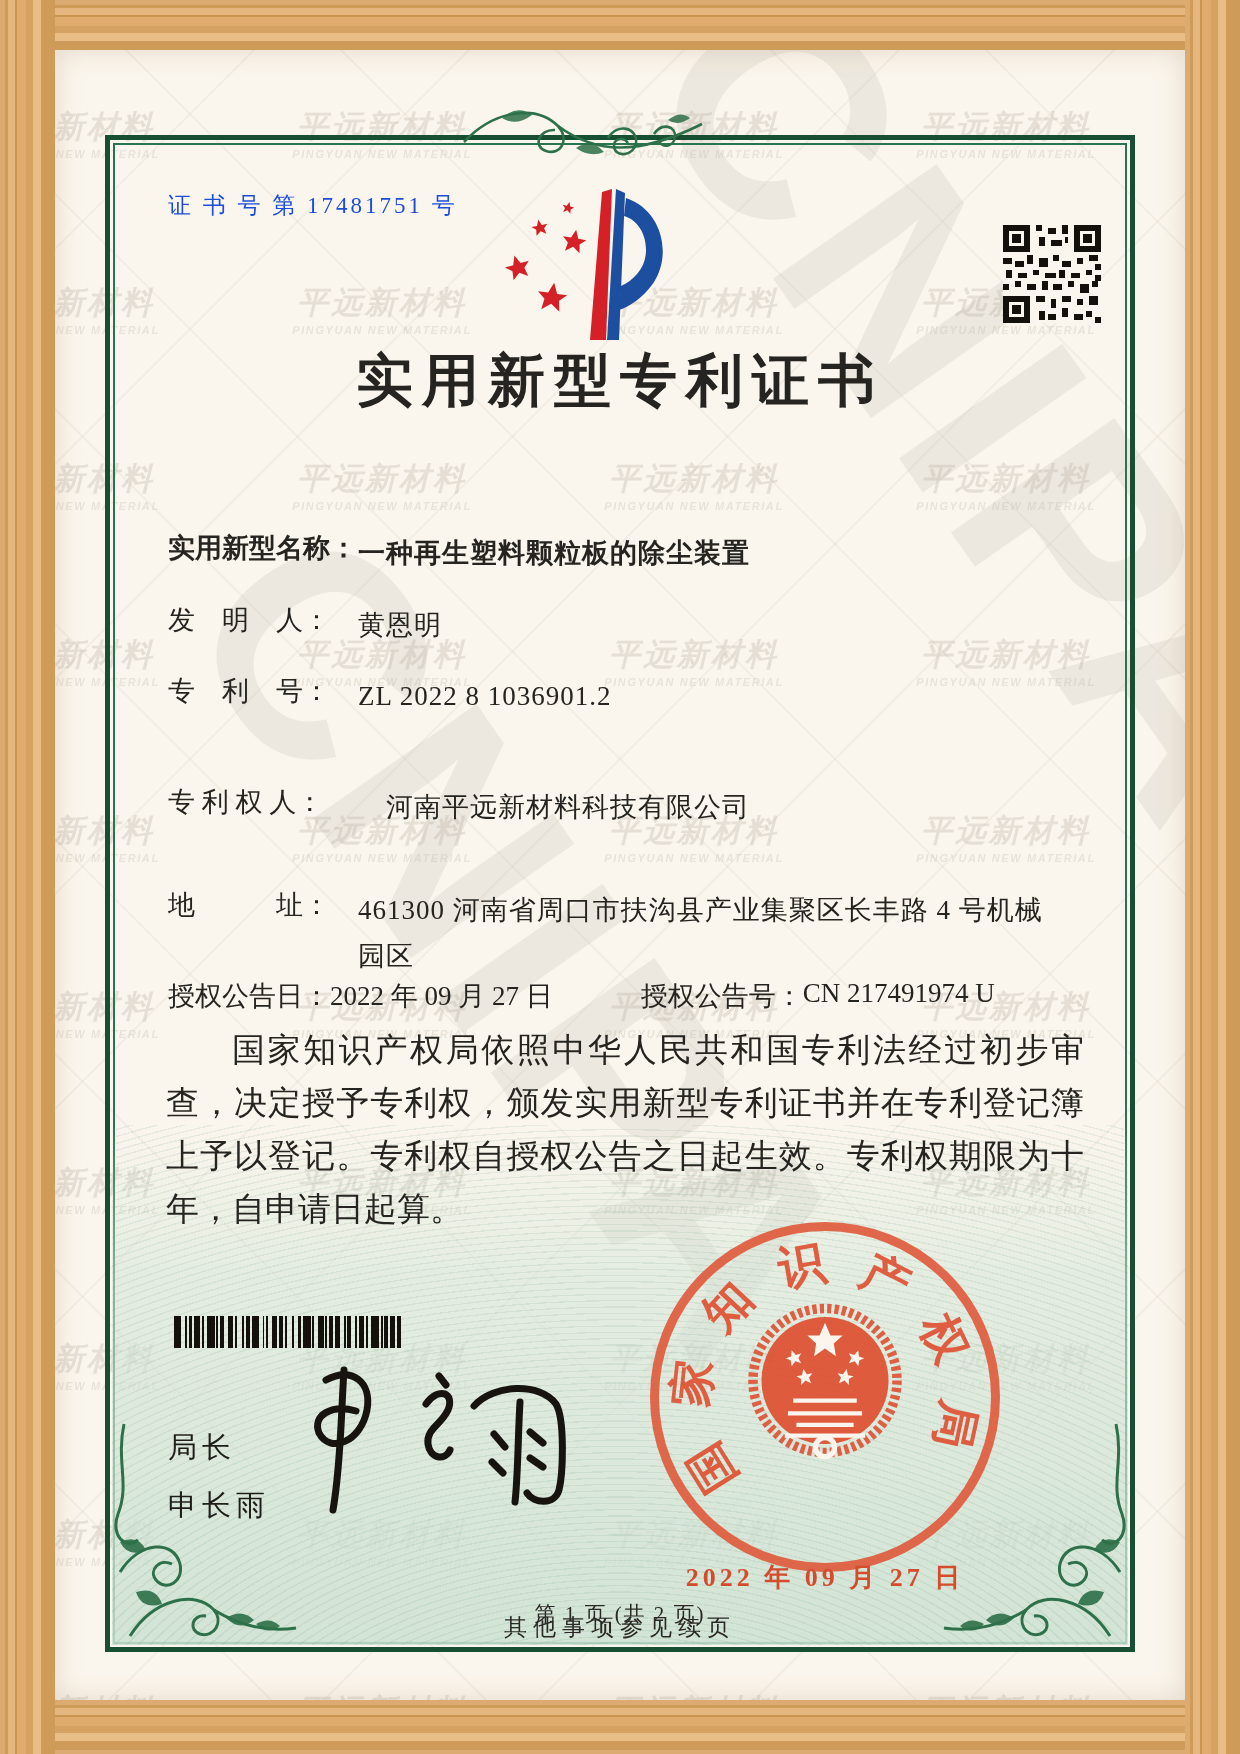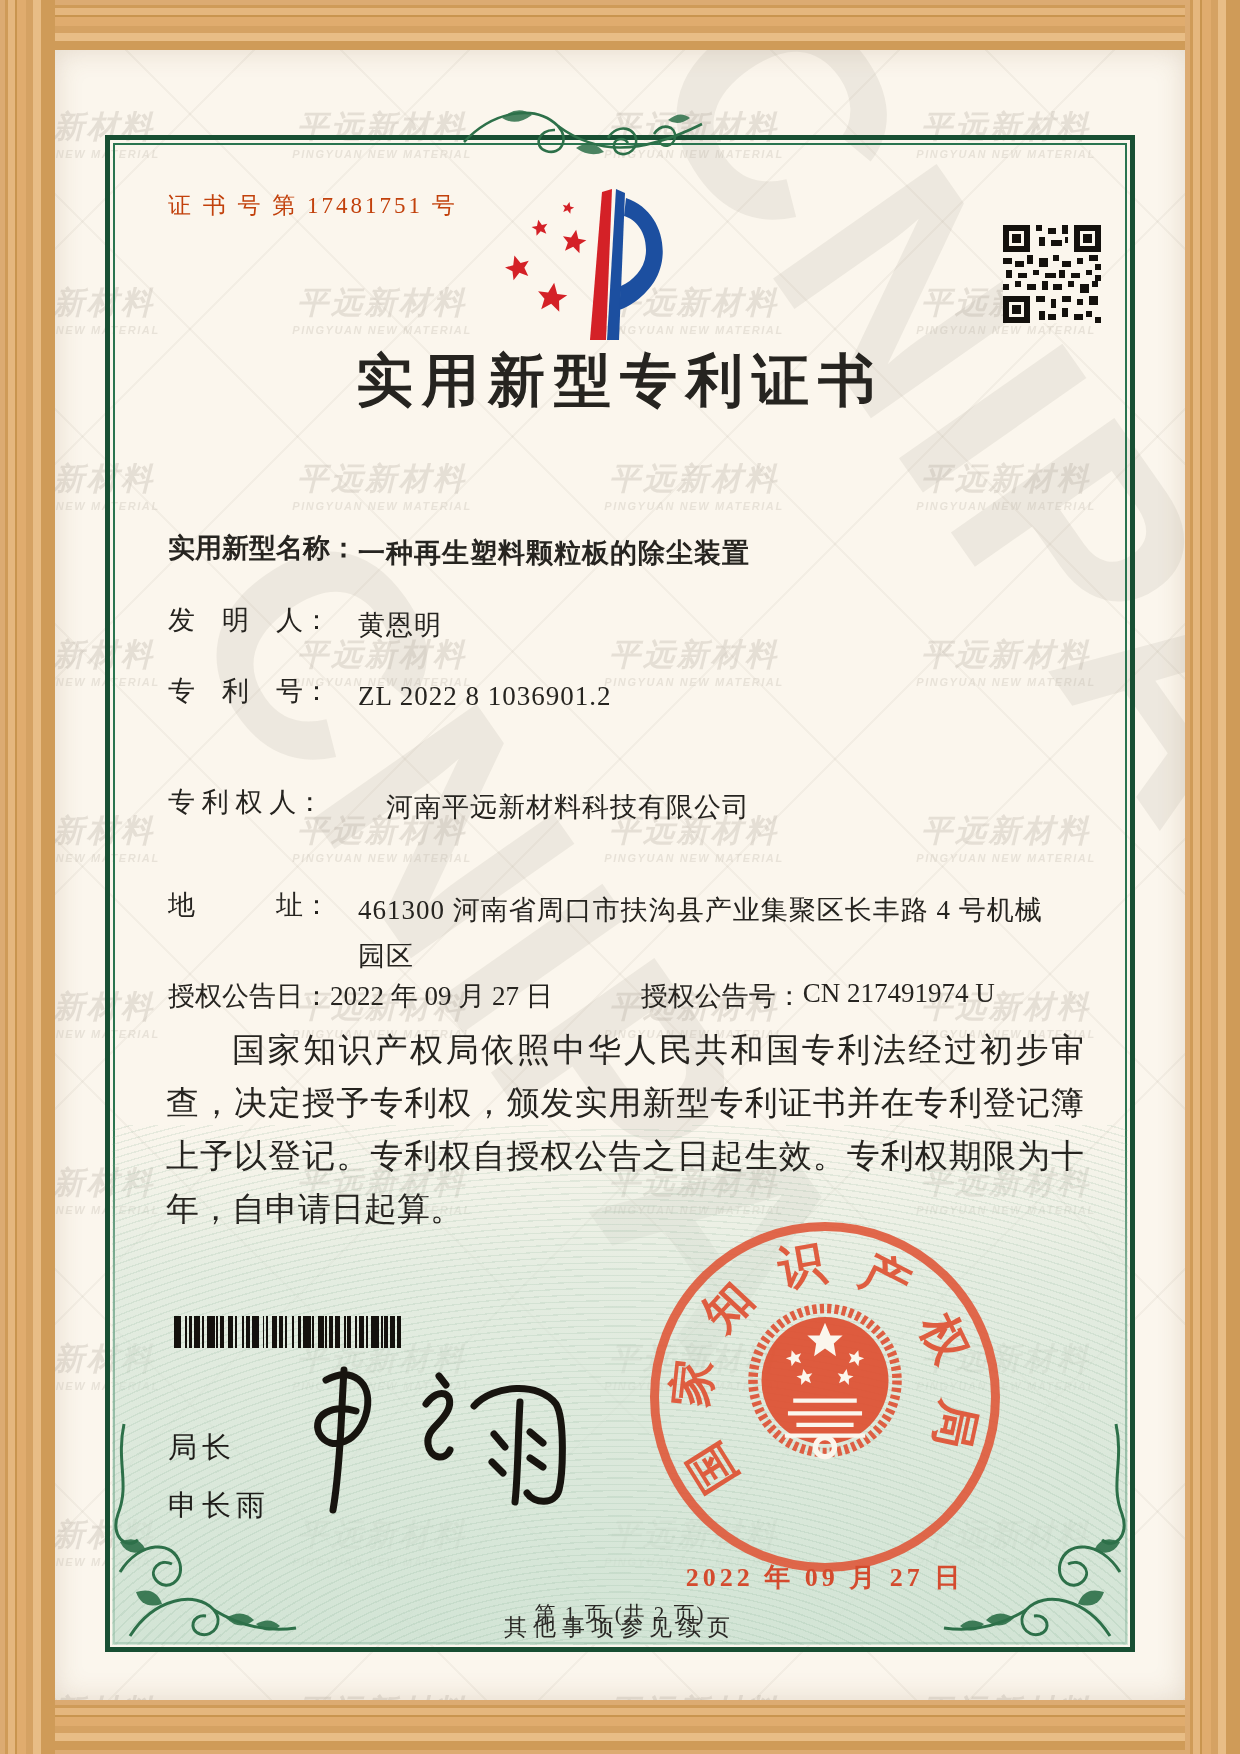--- a/index.html
+++ b/index.html
@@ -51,21 +51,21 @@
   .cert-inner{position:absolute;inset:3px;border:2px solid #2a7550;pointer-events:none;}
   
   .waves{
     position:absolute;left:2px;right:2px;bottom:2px;top:985px;
     background:
       repeating-radial-gradient(1500px 950px at 50% 135%, rgba(118,165,135,0.15) 0 2px, rgba(0,0,0,0) 2px 10px),
       linear-gradient(to bottom, rgba(221,236,225,0) 0, rgba(210,229,215,0.55) 150px, rgba(203,225,209,0.85) 100%);
   }
   
   .abs{position:absolute;}
-  .cert-number{left:58px;top:50px;font-size:23px;letter-spacing:3px;color:#c2410c;}
+  .cert-number{left:58px;top:50px;font-size:23px;letter-spacing:3px;color:#1d4ed8;}
   .title{left:0;top:203px;width:100%;text-align:center;font-size:57px;font-weight:bold;
      letter-spacing:9px;color:#262420;}
   .row{left:58px;display:flex;align-items:flex-start;font-size:27px;color:#262420;width:930px;}
   .row .lab{flex:0 0 190px;white-space:nowrap;}
   .row .val{flex:1 1 auto;letter-spacing:1px;line-height:46px;}
   .grant .pair{display:flex;white-space:nowrap;}
   .grant .pair + .pair{margin-left:88px;}
   .legal{left:56px;top:884px;width:918px;font-size:33px;line-height:53px;color:#262420;
      text-align:justify;}
   .legal p{margin:0;text-indent:2em;}

